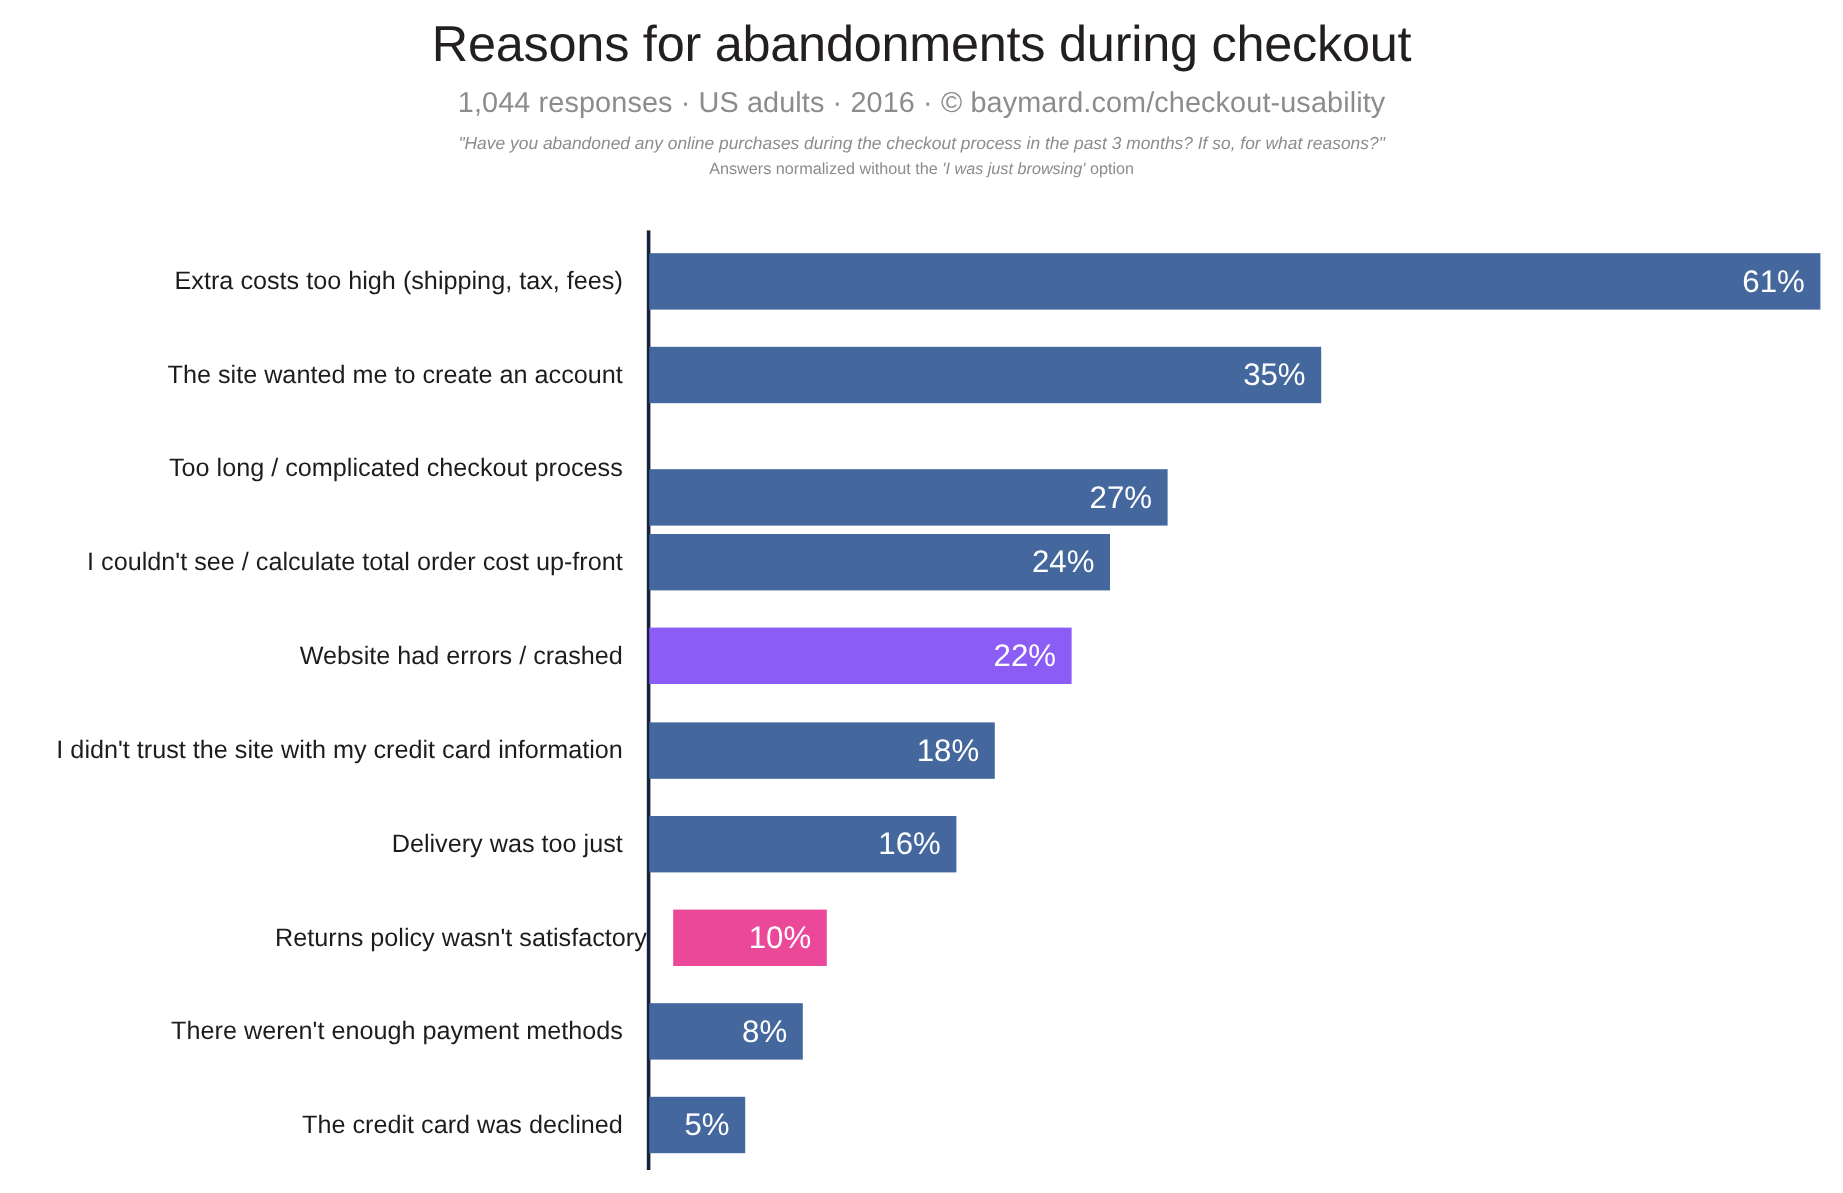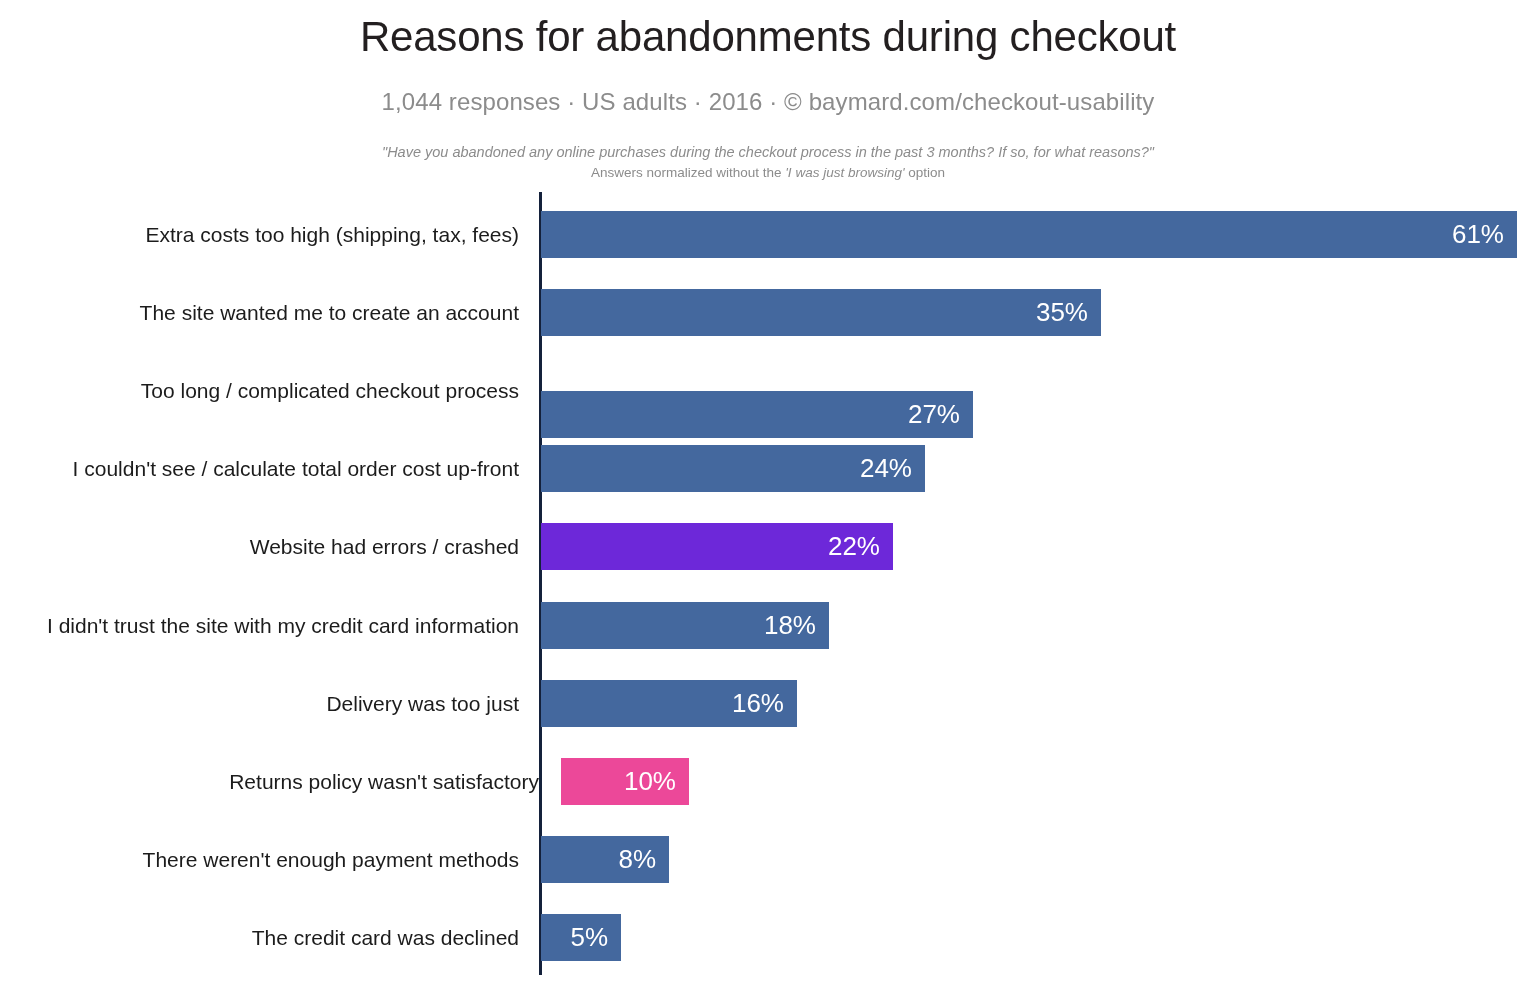--- a/index.html
+++ b/index.html
@@ -36,21 +36,21 @@
     margin: 0;
     padding-top: 12px;
     font-size: 42px;
     font-weight: 400;
     line-height: 50px;
     color: #231f20;
     letter-spacing: -0.2px;
   }
 
   .chart-subtitle {
-    margin: 16px;
+    margin: 0;
     padding-top: 9px;
     font-size: 24px;
     font-weight: 400;
     line-height: 30px;
     color: #8c8c8c;
     letter-spacing: 0.1px;
   }
 
   .chart-note-1 {
     margin: 0;
@@ -177,21 +177,21 @@
           </div>
         </div>
         <div class="bar-row" style="top: 253.3px;">
           <div class="row-label">I couldn't see / calculate total order cost up-front</div>
           <div class="bar" style="width: 384px; background: rgb(68, 104, 158);">
             <div class="bar-value">24%</div>
           </div>
         </div>
         <div class="bar-row" style="top: 331.4px;">
           <div class="row-label">Website had errors / crashed</div>
-          <div class="bar" style="width: 352px; background: #6d28d9;">
+          <div class="bar" style="width: 352px; background: #8b5cf6;">
             <div class="bar-value">22%</div>
           </div>
         </div>
         <div class="bar-row" style="top: 409.5px;">
           <div class="row-label">I didn't trust the site with my credit card information</div>
           <div class="bar" style="width: 288px; background: rgb(68, 104, 158);">
             <div class="bar-value">18%</div>
           </div>
         </div>
         <div class="bar-row" style="top: 487.6px;">

